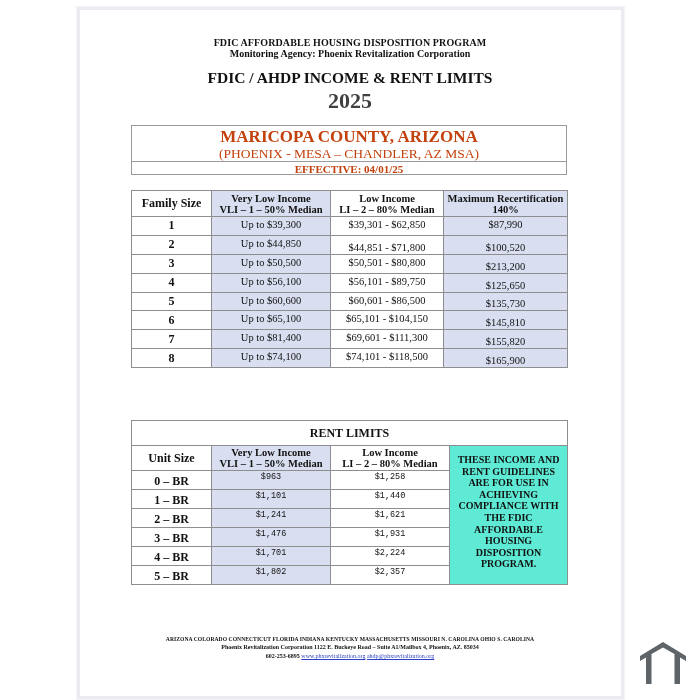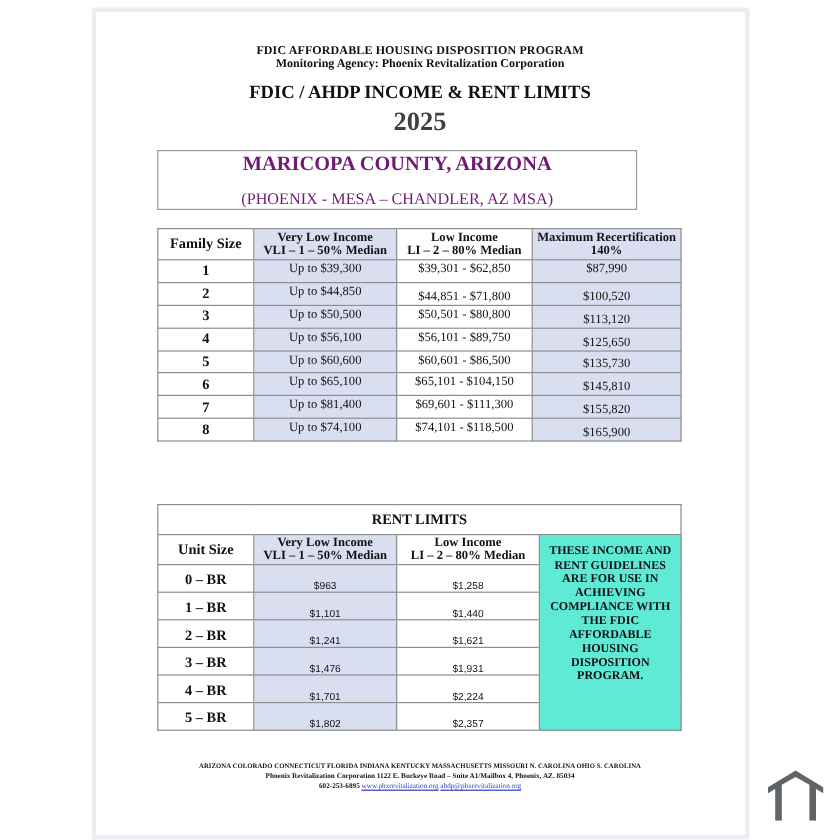--- a/index.html
+++ b/index.html
@@ -11,25 +11,25 @@
     background: #fff; border: 3px solid #ecebf2; box-shadow: 0 0 0 1px #f4f3f8;
   }
 
   .hdr1 { position: absolute; left: 0; width: 700px; text-align: center; font-weight: bold; }
   .h-program { top: 37px; font-size: 10px; letter-spacing: 0.1px; }
   .h-agency { top: 48px; font-size: 10px; }
   .h-title { top: 69px; font-size: 15.5px; }
   .h-year { top: 88px; font-size: 22px; color: #404040; }
 
   .county-box {
-    position: absolute; left: 131px; top: 125px; width: 400px; height: 50px;
-    border: 1px solid #9a9a9a; text-align: center; color: #701a75;
+    position: absolute; left: 131px; top: 125px; width: 436px; height: 50px;
+    border: 1px solid #9a9a9a; text-align: center; color: #c2410c;
   }
   .county-name { font-size: 17px; font-weight: bold; line-height: 19px; margin-top: 1px; }
-  .county-msa { font-size: 13.5px; line-height: 15px; margin-top: 12px; }
+  .county-msa { font-size: 13.5px; line-height: 15px; }
   .county-eff {
     position: absolute; left: 0; right: 0; top: 35px; height: 14px;
     border-top: 1px solid #9a9a9a; font-size: 11px; font-weight: bold; line-height: 14px;
   }
 
   table { border-collapse: collapse; position: absolute; table-layout: fixed; }
   td, th { border: 1px solid #8e8e8e; text-align: center; font-weight: normal; }
   .shade { background: #d9dff0; }
 
   .income { left: 131px; top: 190px; width: 436px; }
@@ -37,21 +37,21 @@
   .income .colhdr th { height: 26px; font-size: 10.5px; font-weight: bold; line-height: 11px; }
   .income .colhdr th.fs { font-size: 12px; }
   .income td { height: 18.9px; font-size: 10.5px; line-height: 11px; vertical-align: top; padding-top: 2px; }
   .income td.num { font-weight: bold; font-size: 12px; vertical-align: middle; padding-top: 0; }
   .income td.maxr { vertical-align: bottom; padding-bottom: 1px; padding-top: 0; }
 
   .rent { left: 131px; top: 420px; width: 436px; }
   .rent .cap th { height: 25px; font-size: 12px; font-weight: bold; }
   .rent .colhdr th { height: 25px; font-size: 10.5px; font-weight: bold; line-height: 11px; }
   .rent .colhdr th.us { font-size: 12px; }
-  .rent td { height: 19px; font-family: Liberation Sans, sans-serif; font-size: 8.5px; vertical-align: top; padding-top: 12px; }
+  .rent td { height: 19px; font-family: Liberation Mono, monospace; font-size: 8.5px; vertical-align: top; padding-top: 1px; }
   .rent td.unit { font-family: "Liberation Serif", "DejaVu Serif", serif; font-weight: bold; font-size: 12px; vertical-align: middle; padding-top: 2px; }
   .rent td.note {
     font-family: "Liberation Serif", "DejaVu Serif", serif; font-weight: bold; font-size: 10px;
     line-height: 11.6px; vertical-align: top; padding: 8px 3px 0 3px; background: #5eead4;
   }
 
   .footer { position: absolute; left: 0; width: 700px; text-align: center; font-weight: bold; font-size: 5.6px; }
   .f-states { top: 636px; letter-spacing: 0.05px; }
   .f-addr { top: 644px; font-size: 6px; }
   .f-contact { top: 653px; font-size: 6px; }
@@ -65,20 +65,21 @@
 <div class="paper"></div>
 
 <div class="hdr1 h-program">FDIC AFFORDABLE HOUSING DISPOSITION PROGRAM</div>
 <div class="hdr1 h-agency">Monitoring Agency: Phoenix Revitalization Corporation</div>
 <div class="hdr1 h-title">FDIC / AHDP INCOME &amp; RENT LIMITS</div>
 <div class="hdr1 h-year">2025</div>
 
 <div class="county-box">
   <div class="county-name">MARICOPA COUNTY, ARIZONA</div>
   <div class="county-msa">(PHOENIX - MESA – CHANDLER, AZ MSA)</div>
+  <div class="county-eff">EFFECTIVE: 04/01/25</div>
 </div>
 
 <table class="income">
   <colgroup>
       <col style="width:80px">
       <col style="width:119px">
       <col style="width:113px">
       <col style="width:124px">
     </colgroup>
   <tbody>
@@ -97,21 +98,21 @@
   <tr>
         <td class="num">2</td>
         <td class="shade">Up to $44,850</td>
         <td class="maxr">$44,851 - $71,800</td>
         <td class="shade maxr">$100,520</td>
       </tr>
   <tr>
         <td class="num">3</td>
         <td class="shade">Up to $50,500</td>
         <td>$50,501 - $80,800</td>
-        <td class="shade maxr">$113,120</td>
+        <td class="shade maxr">$213,200</td>
       </tr>
   <tr>
         <td class="num">4</td>
         <td class="shade">Up to $56,100</td>
         <td>$56,101 - $89,750</td>
         <td class="shade maxr">$125,650</td>
       </tr>
   <tr>
         <td class="num">5</td>
         <td class="shade">Up to $60,600</td>

